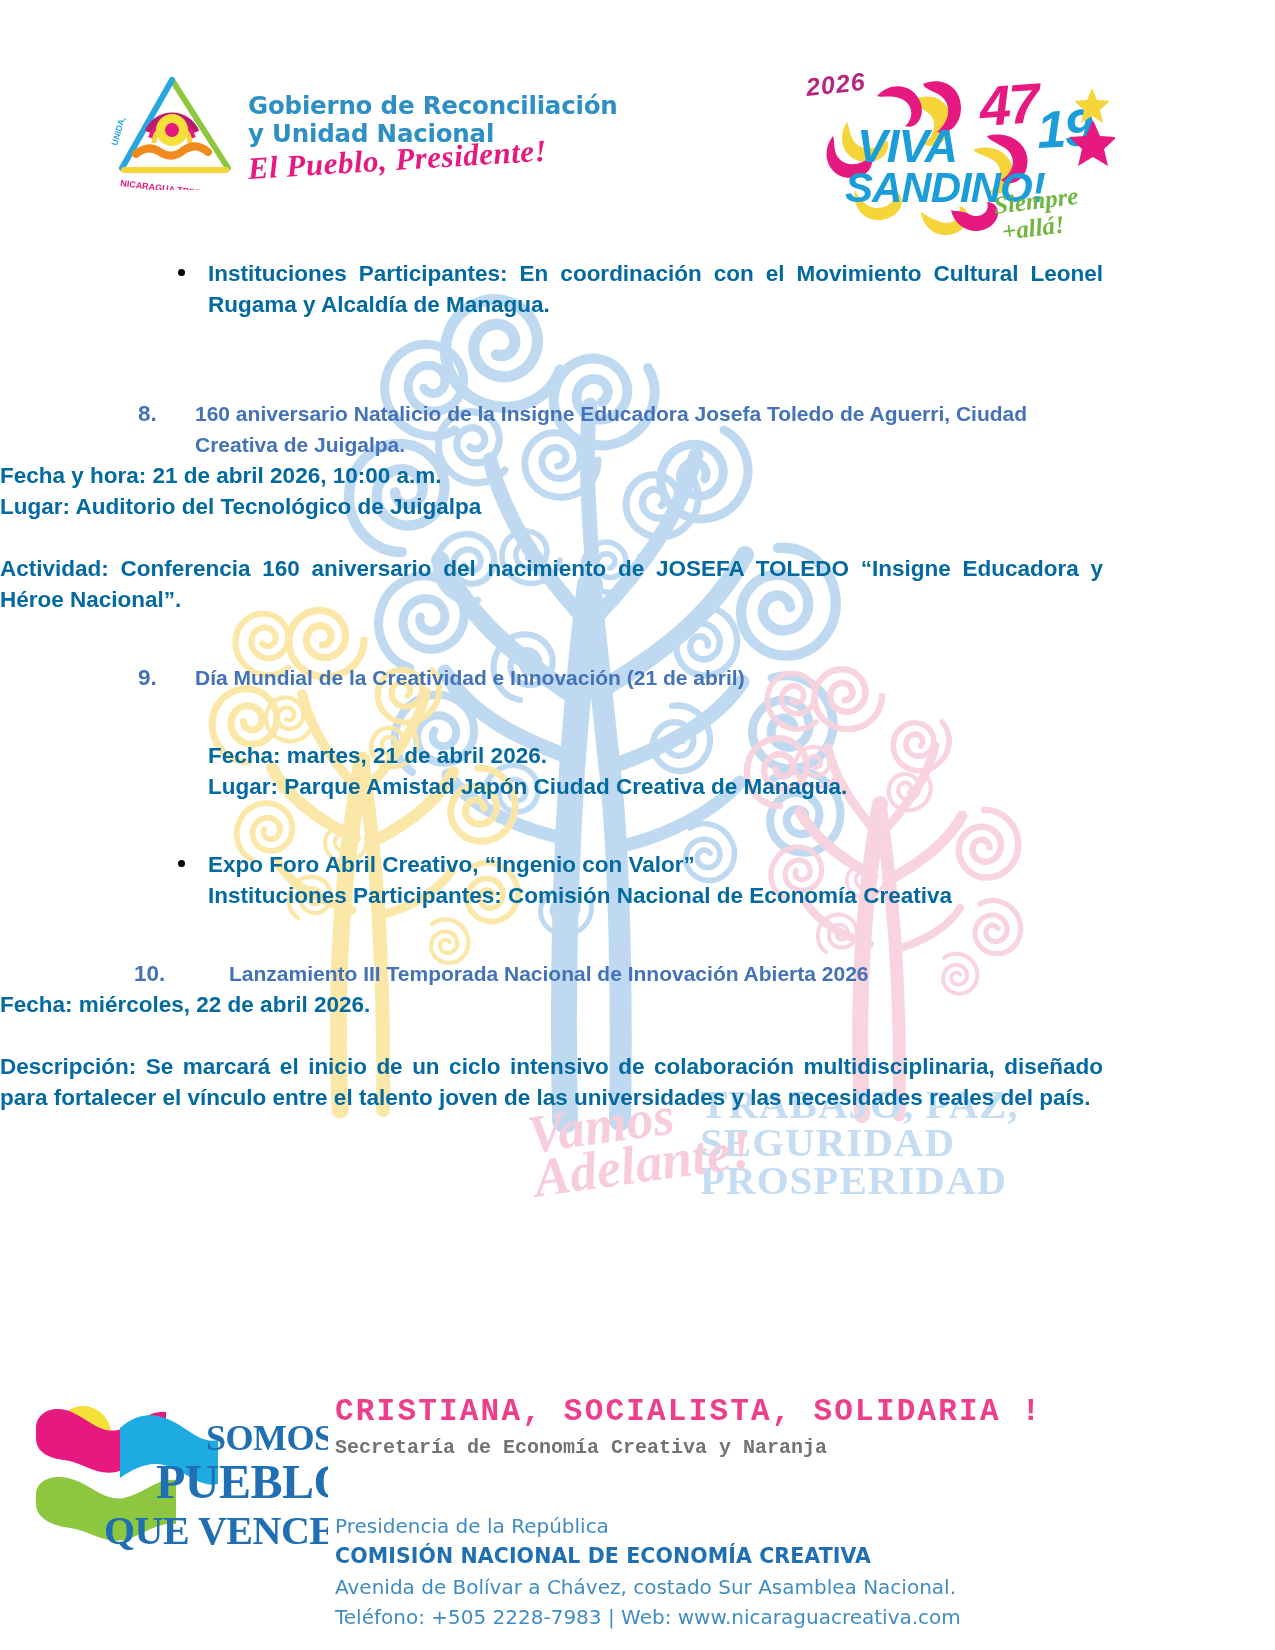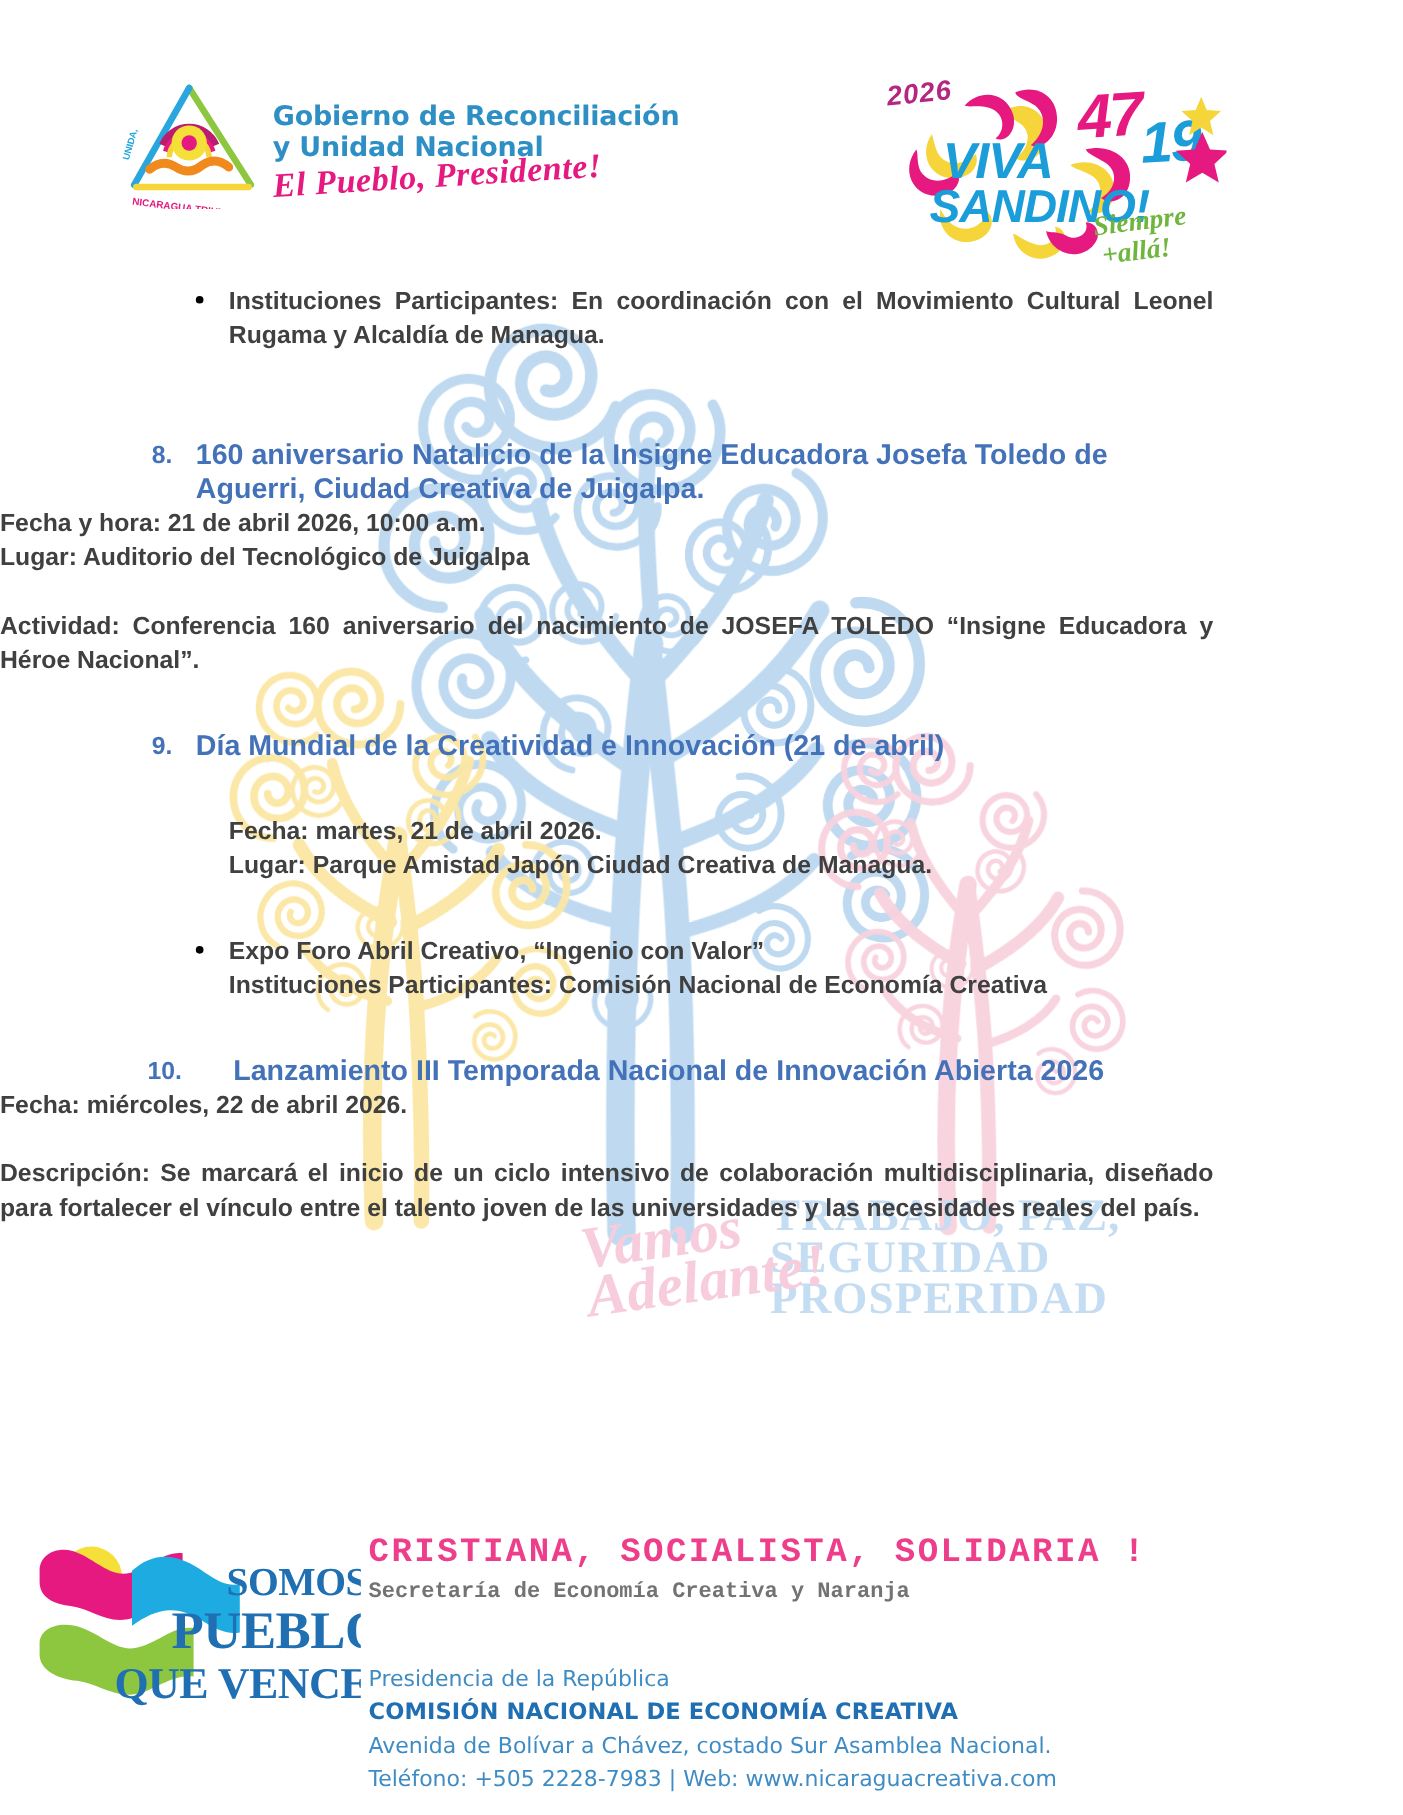--- a/index.html
+++ b/index.html
@@ -120,30 +120,31 @@
     top: 11px;
     width: 7px; height: 7px;
     background: #000;
     border-radius: 50%;
   }
   .txt {
     font-family: "Liberation Sans", sans-serif;
     font-weight: bold;
     font-size: 22.5px;
     line-height: 31px;
-    color: #404040;
+    color: #0369a1;
     text-align: justify;
   }
   .txt-left { text-align: left; }
   .num-head {
     font-family: "Liberation Sans", sans-serif;
     font-weight: bold;
-    font-size: 26px;
+    font-size: 21px;
     line-height: 31px;
     color: #4472b8;
+    margin-left: 17px;
   }
   .sect {
     position: relative;
     padding-left: 178px;
     padding-right: 172px;
   }
   .sect .numlbl {
     position: absolute;
     left: 138px;
     top: 0;

